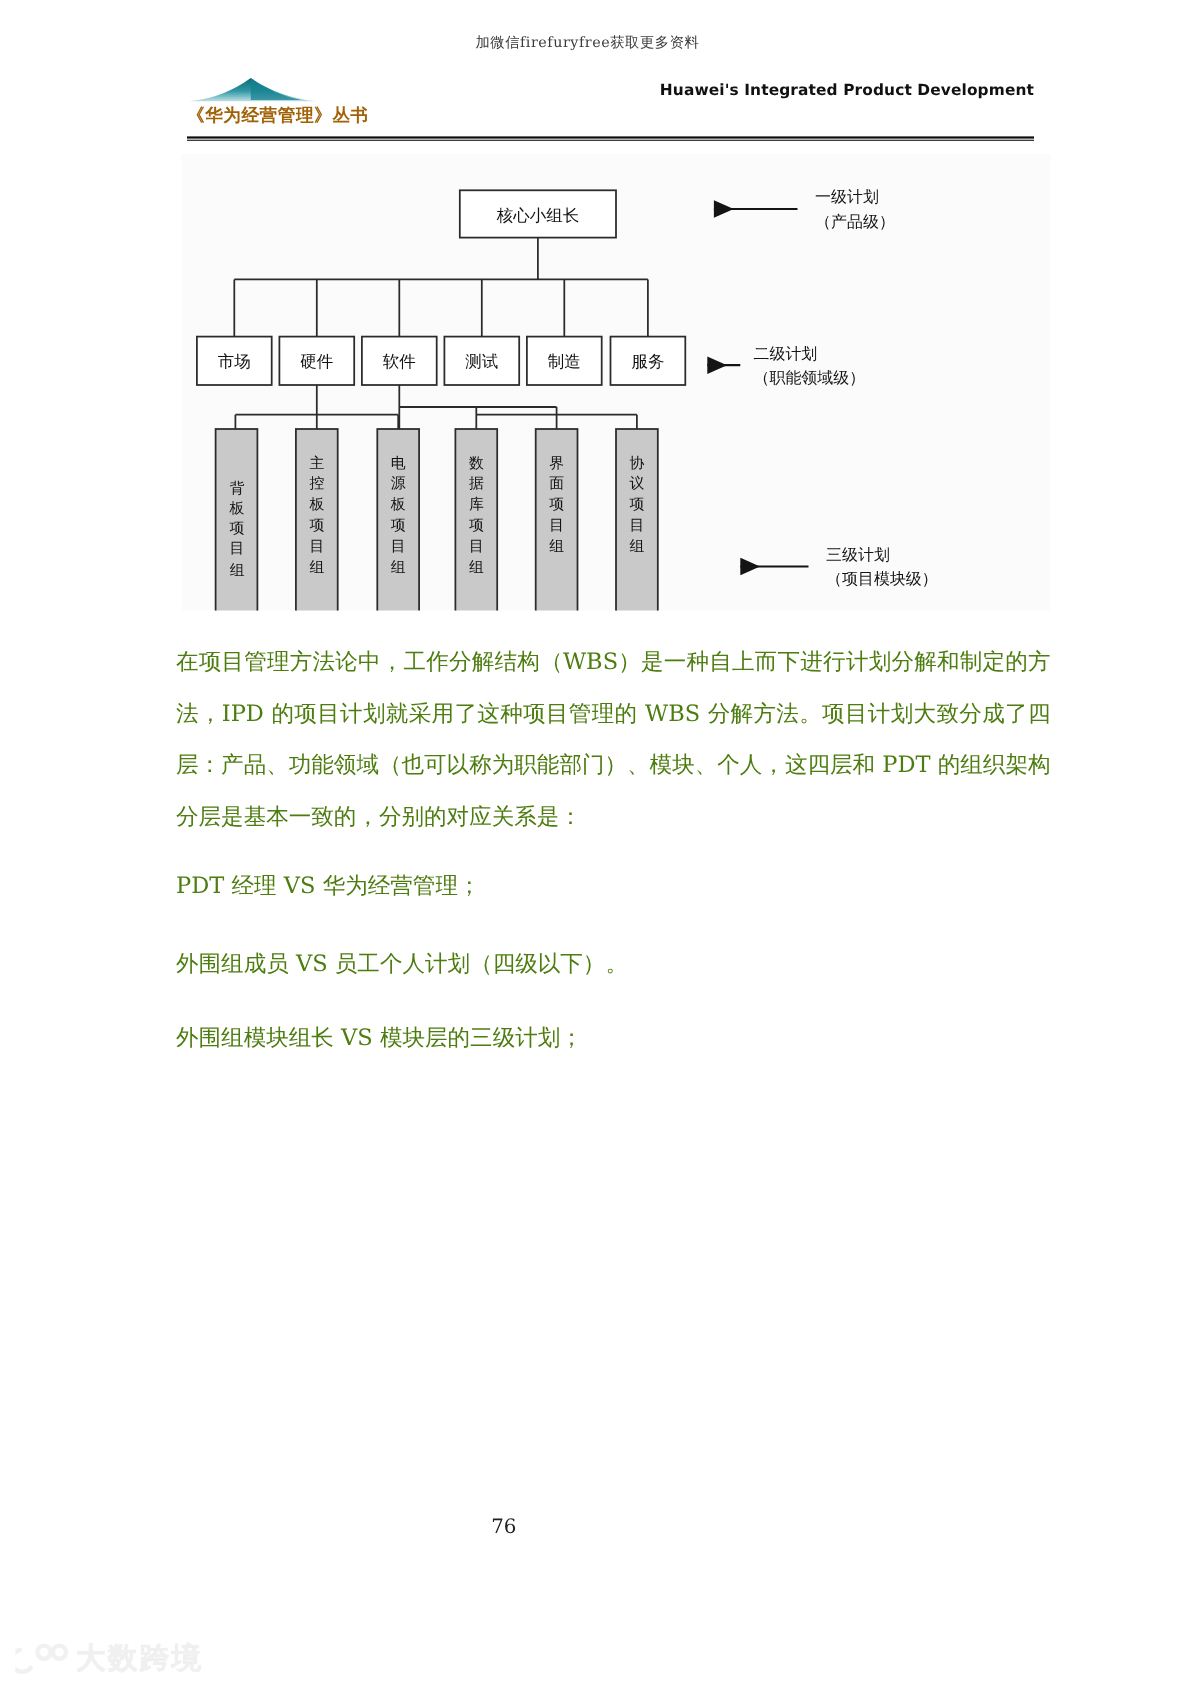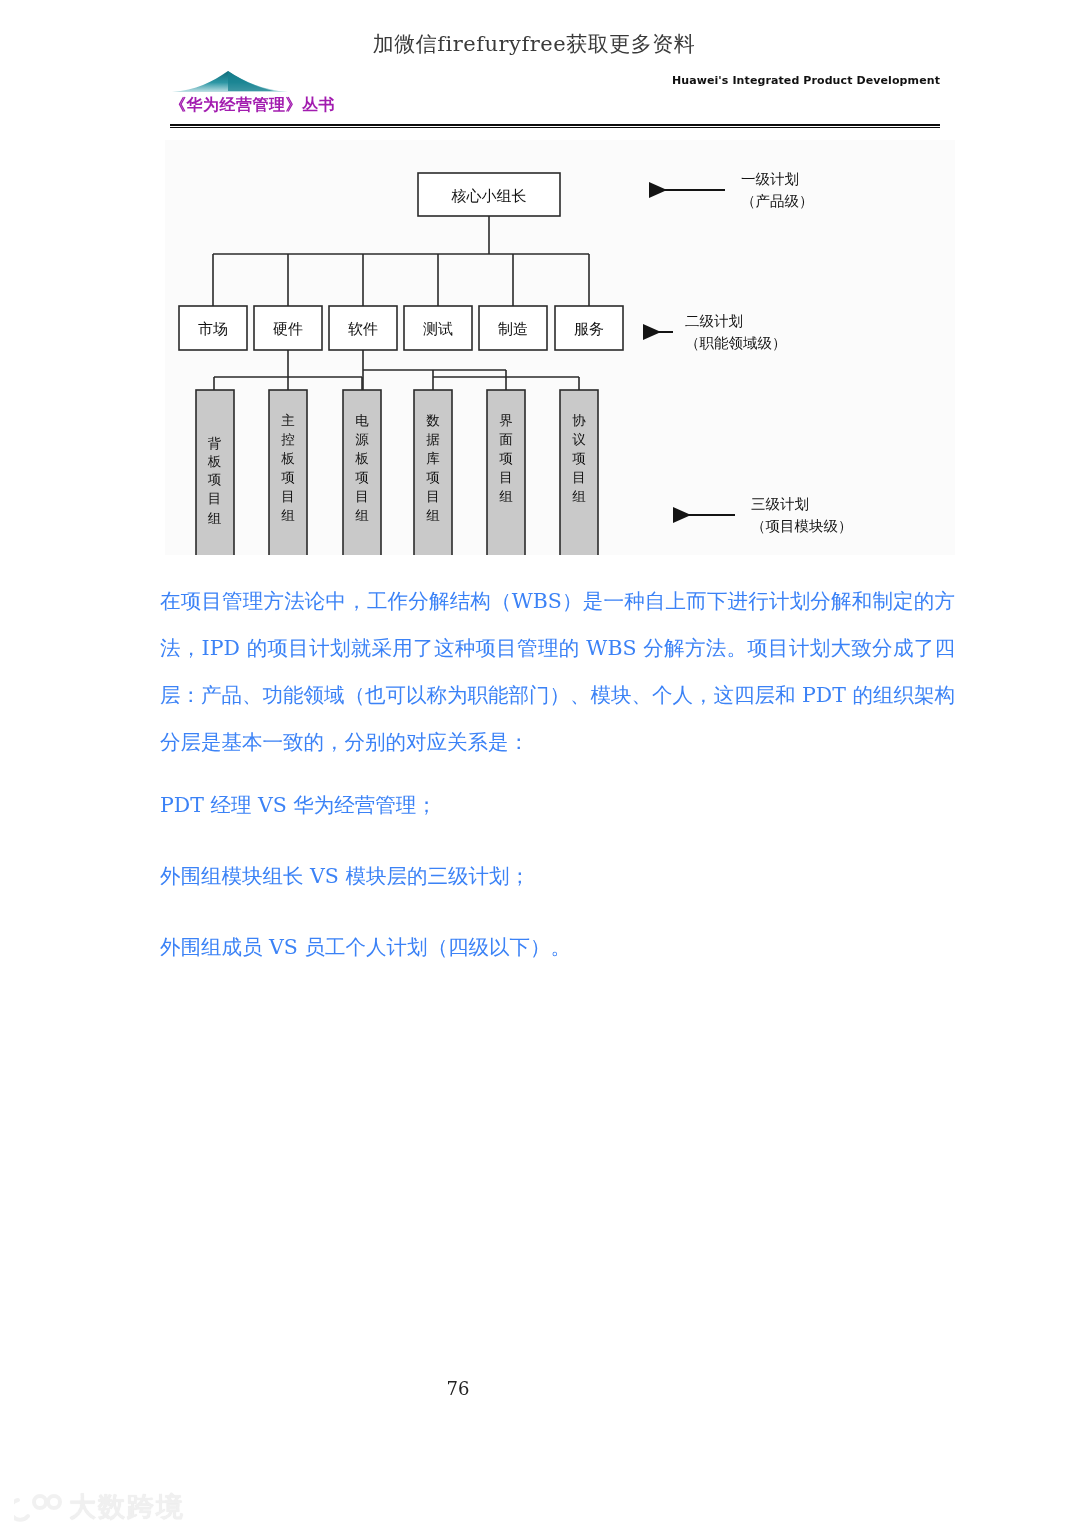--- a/index.html
+++ b/index.html
@@ -17,21 +17,21 @@
     color: #1a1a1a;
   }
 
   
   .top-note {
     position: absolute;
     top: 30px;
     left: 0;
     width: 1068px;
     text-align: center;
-    font-size: 21px;
+    font-size: 13px;
     color: #3a3a3a;
     font-family: "DejaVu Serif", "Liberation Serif", serif;
     letter-spacing: 0.5px;
   }
 
   
   .page-header {
     position: absolute;
     top: 68px;
     left: 170px;
@@ -48,41 +48,41 @@
     width: 120px;
     height: 26px;
     position: relative;
     overflow: hidden;
   }
   .logo-mark svg { display: block; }
   .series-title {
     margin-top: 1px;
     font-size: 16px;
     font-weight: bold;
-    color: #a21caf;
+    color: #a16207;
     letter-spacing: 0.5px;
     font-family: "DejaVu Serif", "Liberation Serif", serif;
   }
   .hdr-right {
     position: absolute;
     right: 0;
     top: 4px;
     text-align: right;
     width: 420px;
   }
   .ipd-cn {
     font-size: 19px;
     font-weight: bold;
     color: #c1272d;
     letter-spacing: 1px;
     line-height: 1.15;
     font-family: "DejaVu Sans", "Liberation Sans", sans-serif;
   }
   .ipd-en {
-    font-size: 11px;
+    font-size: 14px;
     font-weight: bold;
     color: #111;
     letter-spacing: 0.1px;
     margin-top: 2px;
     font-family: "DejaVu Sans", "Liberation Sans", sans-serif;
   }
   .hdr-rule {
     position: absolute;
     left: 170px;
     top: 124px;
@@ -136,21 +136,21 @@
     position: absolute;
     left: 160px;
     top: 578px;
     width: 795px;
   }
   .para {
     font-size: 20.5px;
     line-height: 47px;
     text-align: justify;
     text-justify: inter-ideograph;
-    color: #3b82f6;
+    color: #4d7c0f;
     margin: 0 0 16px 0;
     font-family: "DejaVu Serif", "Liberation Serif", serif;
   }
   .para.single { text-align: left; margin-bottom: 24px; }
   .para.gap { margin-bottom: 20px; }
 
   
   .page-num {
     position: absolute;
     top: 1378px;
@@ -337,22 +337,22 @@
       <circle cx="608" cy="521" r="2" fill="#9a9a9a" opacity="0.7"></circle>
       <circle cx="616" cy="521" r="2" fill="#9a9a9a" opacity="0.7"></circle>
       <text class="wm-text" x="626" y="532">职业化管理</text>
     </g>
   </svg>
 </div>
 
 <div class="body-copy">
   <p class="para">在项目管理方法论中，工作分解结构（WBS）是一种自上而下进行计划分解和制定的方法，IPD 的项目计划就采用了这种项目管理的 WBS 分解方法。项目计划大致分成了四层：产品、功能领域（也可以称为职能部门）、模块、个人，这四层和 PDT 的组织架构分层是基本一致的，分别的对应关系是：</p>
   <p class="para single">PDT 经理 VS 华为经营管理；</p>
+  <p class="para single gap">外围组成员 VS 员工个人计划（四级以下）。</p>
   <p class="para single">外围组模块组长 VS 模块层的三级计划；</p>
-  <p class="para single gap">外围组成员 VS 员工个人计划（四级以下）。</p>
 </div>
 
 <div class="page-num">76</div>
 
 <div class="bottom-wm">
   <span>
     <svg class="wm-glyph" viewBox="0 0 48 34">
       <path d="M4 10 A10 10 0 1 0 14 26" fill="none" stroke="#f0f0f0" stroke-width="4" stroke-linecap="round"></path>
       <circle cx="26" cy="12" r="6" fill="none" stroke="#f0f0f0" stroke-width="4"></circle>
       <circle cx="40" cy="12" r="6" fill="none" stroke="#f0f0f0" stroke-width="4"></circle>

